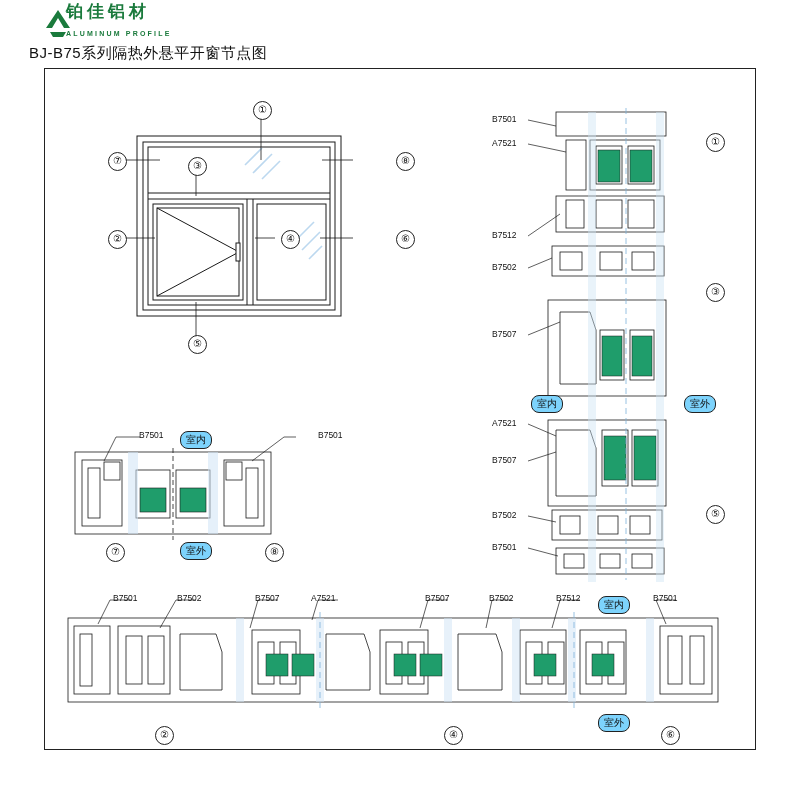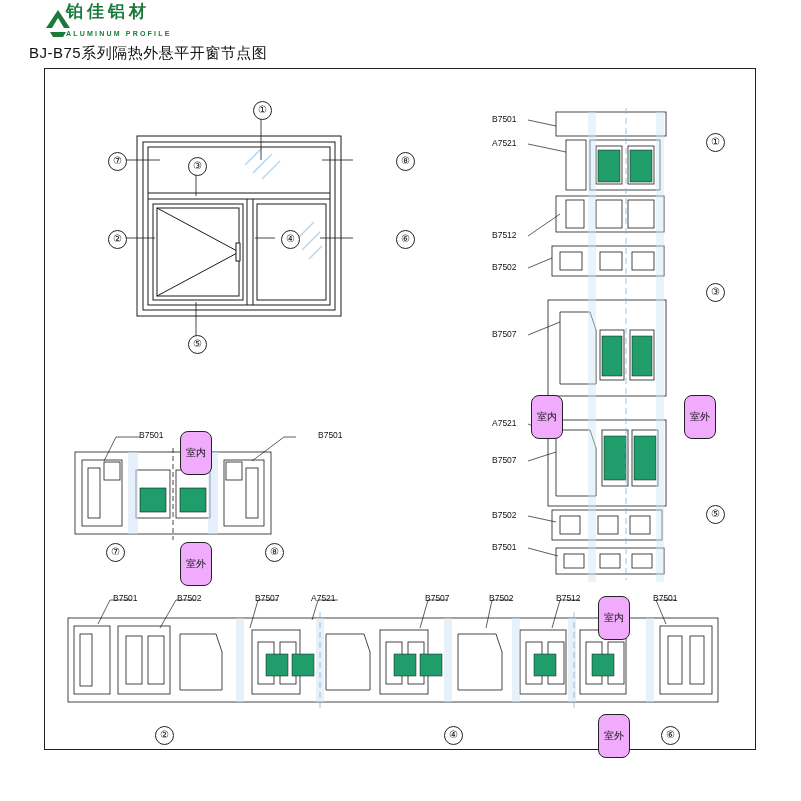--- a/index.html
+++ b/index.html
@@ -30,21 +30,21 @@
     position:absolute; left:44px; top:68px; width:712px; height:682px;
     border:1px solid #222; box-sizing:border-box; background:#fff;
   }
   .svg-layer{position:absolute;left:0;top:0;width:801px;height:801px;}
   .lbl{
     position:absolute; font-size:8.5px; color:#111; white-space:nowrap;
     font-family:"Liberation Sans", sans-serif;
   }
   .cnbox{
     position:absolute; font-size:10px; color:#111; border:1px solid #222;
-    border-radius:8px; padding:14px 5px; background:#f0abfc; white-space:nowrap;
+    border-radius:8px; padding:1px 5px; background:#7dd3fc; white-space:nowrap;
   }
   .circ{
     position:absolute; width:17px; height:17px; border:1px solid #222;
     border-radius:50%; background:#fff; font-size:10px; line-height:16px;
     text-align:center; color:#111;
   }
 </style>
 </head>
 <body>
 

